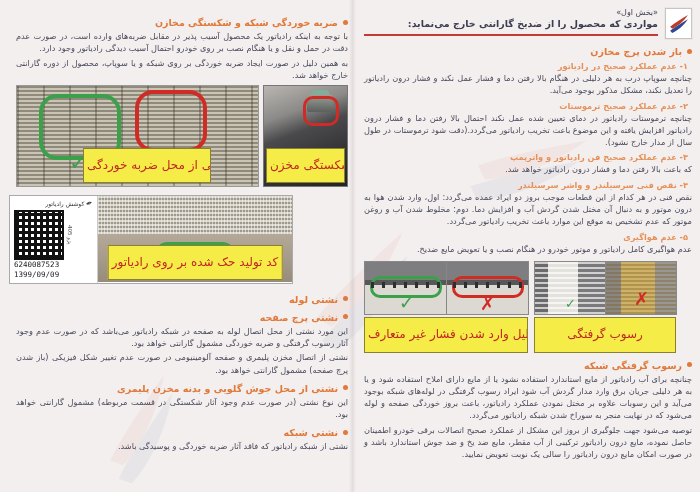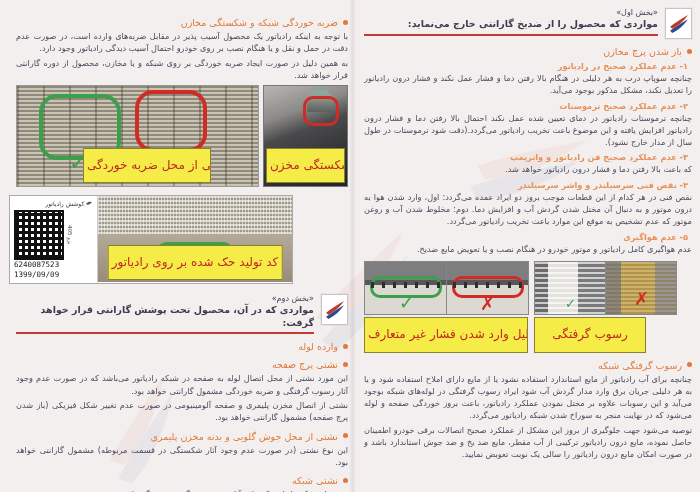--- a/index.html
+++ b/index.html
@@ -19,21 +19,21 @@
   
   .hdr{display:flex;gap:7px;align-items:flex-start;margin:0 0 6px;}
   .logo-box{width:25px;height:29px;background:#fff;border:1px solid #c9c4c2;flex:0 0 auto;display:flex;align-items:center;justify-content:center;box-shadow:0 0 0 1px rgba(0,0,0,.03);}
   .hdr-text{flex:1;min-width:0;}
   .kicker{font-size:8px;color:#3d3d52;margin-bottom:1px;}
   .sec-title{font-size:9.5px;font-weight:bold;color:#3d3d52;border-bottom:2px solid #c43b36;padding-bottom:3px;line-height:1.35;}
 
   
   .blocks{direction:rtl;}
   .blk{margin:0;}
-  .blk.heading{color:#e0793a;font-size:9.5px;font-weight:normal;margin:7px 0 2px;}
+  .blk.heading{color:#e0793a;font-size:9.5px;font-weight:bold;margin:7px 0 2px;}
   .blk.heading::before{content:"";display:inline-block;width:5px;height:5px;border-radius:50%;background:#e0793a;margin-left:5px;vertical-align:1.5px;}
   .blk.subheading{color:#e6915a;font-size:8.2px;font-weight:bold;margin:4px 4px 1px;}
   .blk.body{color:#4b4b5e;font-size:8.2px;line-height:1.5;text-align:justify;margin:1px 0 2px;}
 
   
   .cap{background:#f6ec48;color:#c22621;border:1px solid #8a8130;font-size:12px;text-align:center;line-height:1.3;padding:9px 3px;white-space:nowrap;overflow:hidden;}
   .check{color:#3aa04a;font-weight:bold;}
   .xmark{color:#d02b24;font-weight:bold;}
   .oval{position:absolute;border-radius:18px;}
   .oval.green{border:4px solid #3aa04a;}
@@ -166,40 +166,40 @@
       </div>
       <div class="strip-group">
         <div class="strip-photos">
           <div class="sphoto fins-clean" style="width:70px;">
             <div class="smark check" style="bottom:4px;left:30px;font-size:13px;">✓</div>
           </div>
           <div class="sphoto fins-clog" style="width:70px;">
             <div class="smark xmark" style="bottom:6px;left:28px;">✗</div>
           </div>
         </div>
-        <div class="cap" style="width:112px;box-sizing:border-box;">رسوب گرفتگی</div>
+        <div class="cap" style="width:142px;box-sizing:border-box;">رسوب گرفتگی</div>
       </div>
     </div>
 
     <div class="blocks">
 
     <div class="blk heading">رسوب گرفتگی شبکه</div>
         <div class="blk body">چنانچه برای آب رادیاتور از مایع استاندارد استفاده نشود یا از مایع دارای املاح استفاده شود و یا به هر دلیلی جریان برق وارد مدار گردش آب شود ایراد رسوب گرفتگی در لوله‌های شبکه بوجود می‌آید و این رسوبات علاوه بر مختل نمودن عملکرد رادیاتور، باعث بروز خوردگی صفحه و لوله می‌شود که در نهایت منجر به سوراخ شدن شبکه رادیاتور می‌گردد.</div>
         <div class="blk body">توصیه می‌شود جهت جلوگیری از بروز این مشکل از عملکرد صحیح اتصالات برقی خودرو اطمینان حاصل نموده، مایع درون رادیاتور ترکیبی از آب مقطر، مایع ضد یخ و ضد جوش استاندارد باشد و در صورت امکان مایع درون رادیاتور را سالی یک نوبت تعویض نمایید.</div>
       </div>
 
   </div>
 
   <div class="col col-left">
 
     <div class="blocks">
 
     <div class="blk heading">ضربه خوردگی شبکه و شکستگی مخازن</div>
         <div class="blk body">با توجه به اینکه رادیاتور یک محصول آسیب پذیر در مقابل ضربه‌های وارده است، در صورت عدم دقت در حمل و نقل و یا هنگام نصب بر روی خودرو احتمال آسیب دیدگی رادیاتور وجود دارد.</div>
-        <div class="blk body">به همین دلیل در صورت ایجاد ضربه خوردگی بر روی شبکه و یا مخازن، محصول از دوره گارانتی قرار خواهد شد.</div>
+        <div class="blk body">به همین دلیل در صورت ایجاد ضربه خوردگی بر روی شبکه و یا سوپاپ، محصول از دوره گارانتی خارج خواهد شد.</div>
       </div>
 
     <div class="fig-row">
       <div class="fins-photo">
         <div class="oval green" style="top:8px;left:22px;width:74px;height:58px;"></div>
         <div class="mark check" style="top:66px;left:52px;">✓</div>
         <div class="oval red" style="top:4px;left:118px;width:64px;height:54px;"></div>
         <div class="mark xmark" style="top:60px;left:142px;">✗</div>
         <div class="cap fig-overlay-cap" style="left:66px;max-width:120px;">نشتی از محل ضربه خوردگی</div>
       </div>
@@ -229,36 +229,24 @@
       <div class="photo-pane">
         <div class="photo-fins-top"></div>
         <div class="photo-metal"></div>
         <div class="engraved-wrap">
           <span class="engraved">2971</span>
         </div>
         <div class="cap photo-cap">کد تولید حک شده بر روی رادیاتور</div>
       </div>
     </div>
 
-    <div class="hdr">
-      <div class="logo-box">
-        <svg class="swoosh" width="21" height="23" viewBox="0 0 40 40">
-          <path d="M4 26 C14 18 28 10 38 4 C30 16 18 26 8 30 Z" fill="#c0392b"></path>
-          <path d="M4 34 C14 26 28 18 38 12 C30 24 18 34 8 38 Z" fill="#2e4a8f"></path>
-        </svg>
-      </div>
-      <div class="hdr-text">
-        <div class="kicker">«بخش دوم»</div>
-        <div class="sec-title">مواردی که در آن، محصول تحت پوشش گارانتی قرار خواهد گرفت:</div>
-      </div>
-    </div>
-
-    <div class="blocks">
-
-    <div class="blk heading">وارده لوله</div>
+
+    <div class="blocks">
+
+    <div class="blk heading">نشتی لوله</div>
         <div class="blk heading">نشتی پرچ صفحه</div>
         <div class="blk body">این مورد نشتی از محل اتصال لوله به صفحه در شبکه رادیاتور می‌باشد که در صورت عدم وجود آثار رسوب گرفتگی و ضربه خوردگی مشمول گارانتی خواهد بود.</div>
         <div class="blk body">نشتی از اتصال مخزن پلیمری و صفحه آلومینیومی در صورت عدم تغییر شکل فیزیکی (باز شدن پرچ صفحه) مشمول گارانتی خواهد بود.</div>
         <div class="blk heading">نشتی از محل جوش گلویی و بدنه مخزن پلیمری</div>
         <div class="blk body">این نوع نشتی (در صورت عدم وجود آثار شکستگی در قسمت مربوطه) مشمول گارانتی خواهد بود.</div>
         <div class="blk heading">نشتی شبکه</div>
         <div class="blk body">نشتی از شبکه رادیاتور که فاقد آثار ضربه خوردگی و پوسیدگی باشد.</div>
       </div>
 
   </div>

